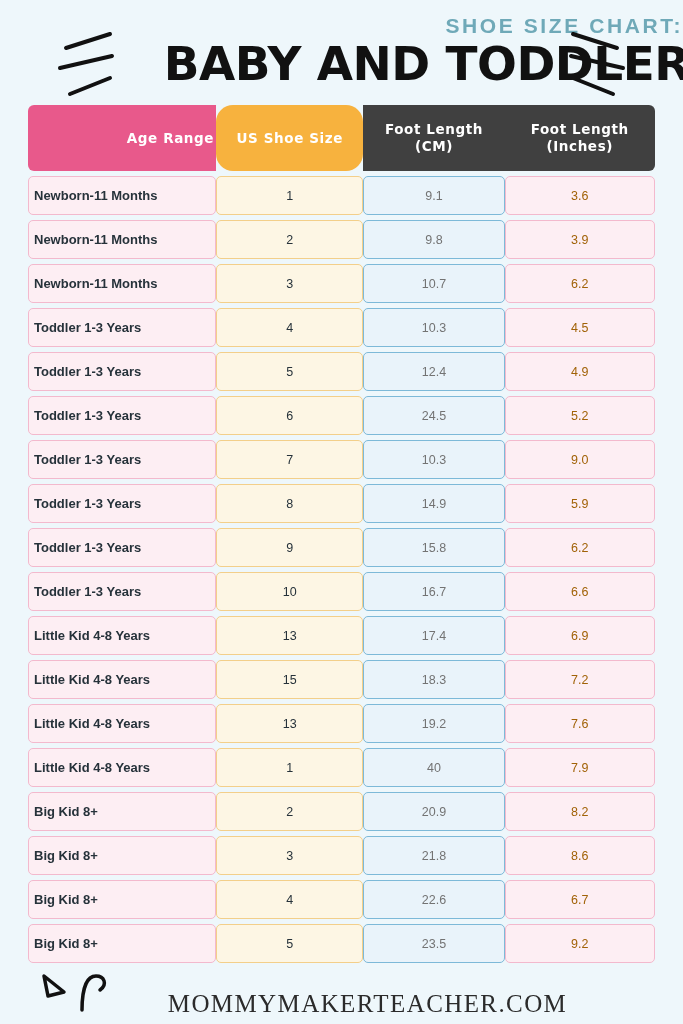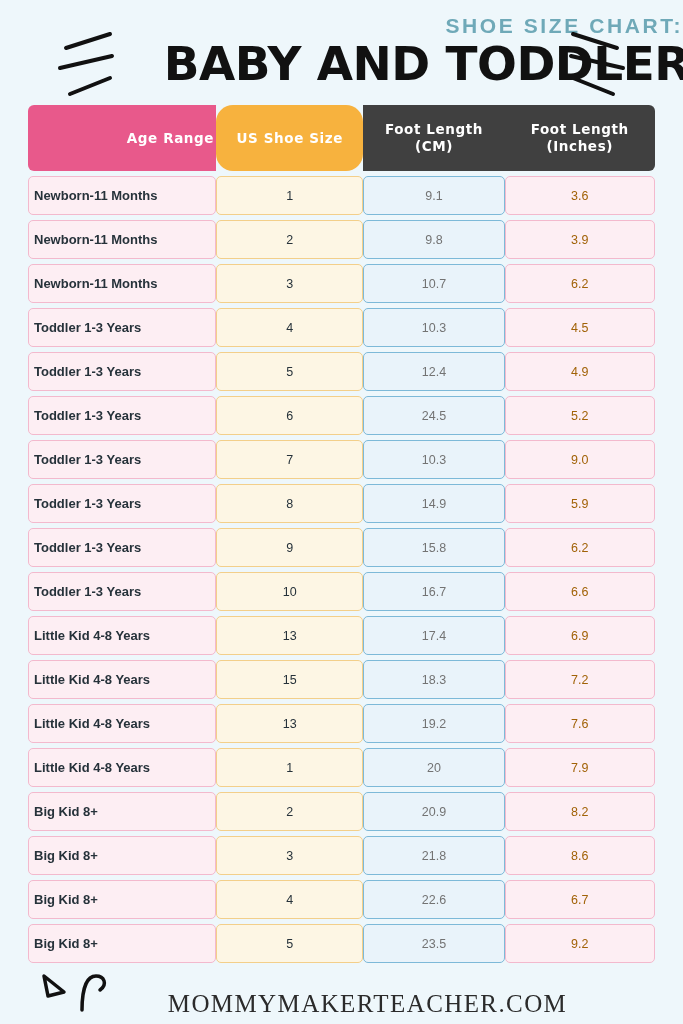--- a/index.html
+++ b/index.html
@@ -254,21 +254,21 @@
           </tr>
           <tr>
             <td class="c-age">Little Kid 4-8 Years</td>
             <td class="c-us">13</td>
             <td class="c-cm">19.2</td>
             <td class="c-in">7.6</td>
           </tr>
           <tr>
             <td class="c-age">Little Kid 4-8 Years</td>
             <td class="c-us">1</td>
-            <td class="c-cm">20</td>
+            <td class="c-cm">40</td>
             <td class="c-in">7.9</td>
           </tr>
           <tr>
             <td class="c-age">Big Kid 8+</td>
             <td class="c-us">2</td>
             <td class="c-cm">20.9</td>
             <td class="c-in">8.2</td>
           </tr>
           <tr>
             <td class="c-age">Big Kid 8+</td>

